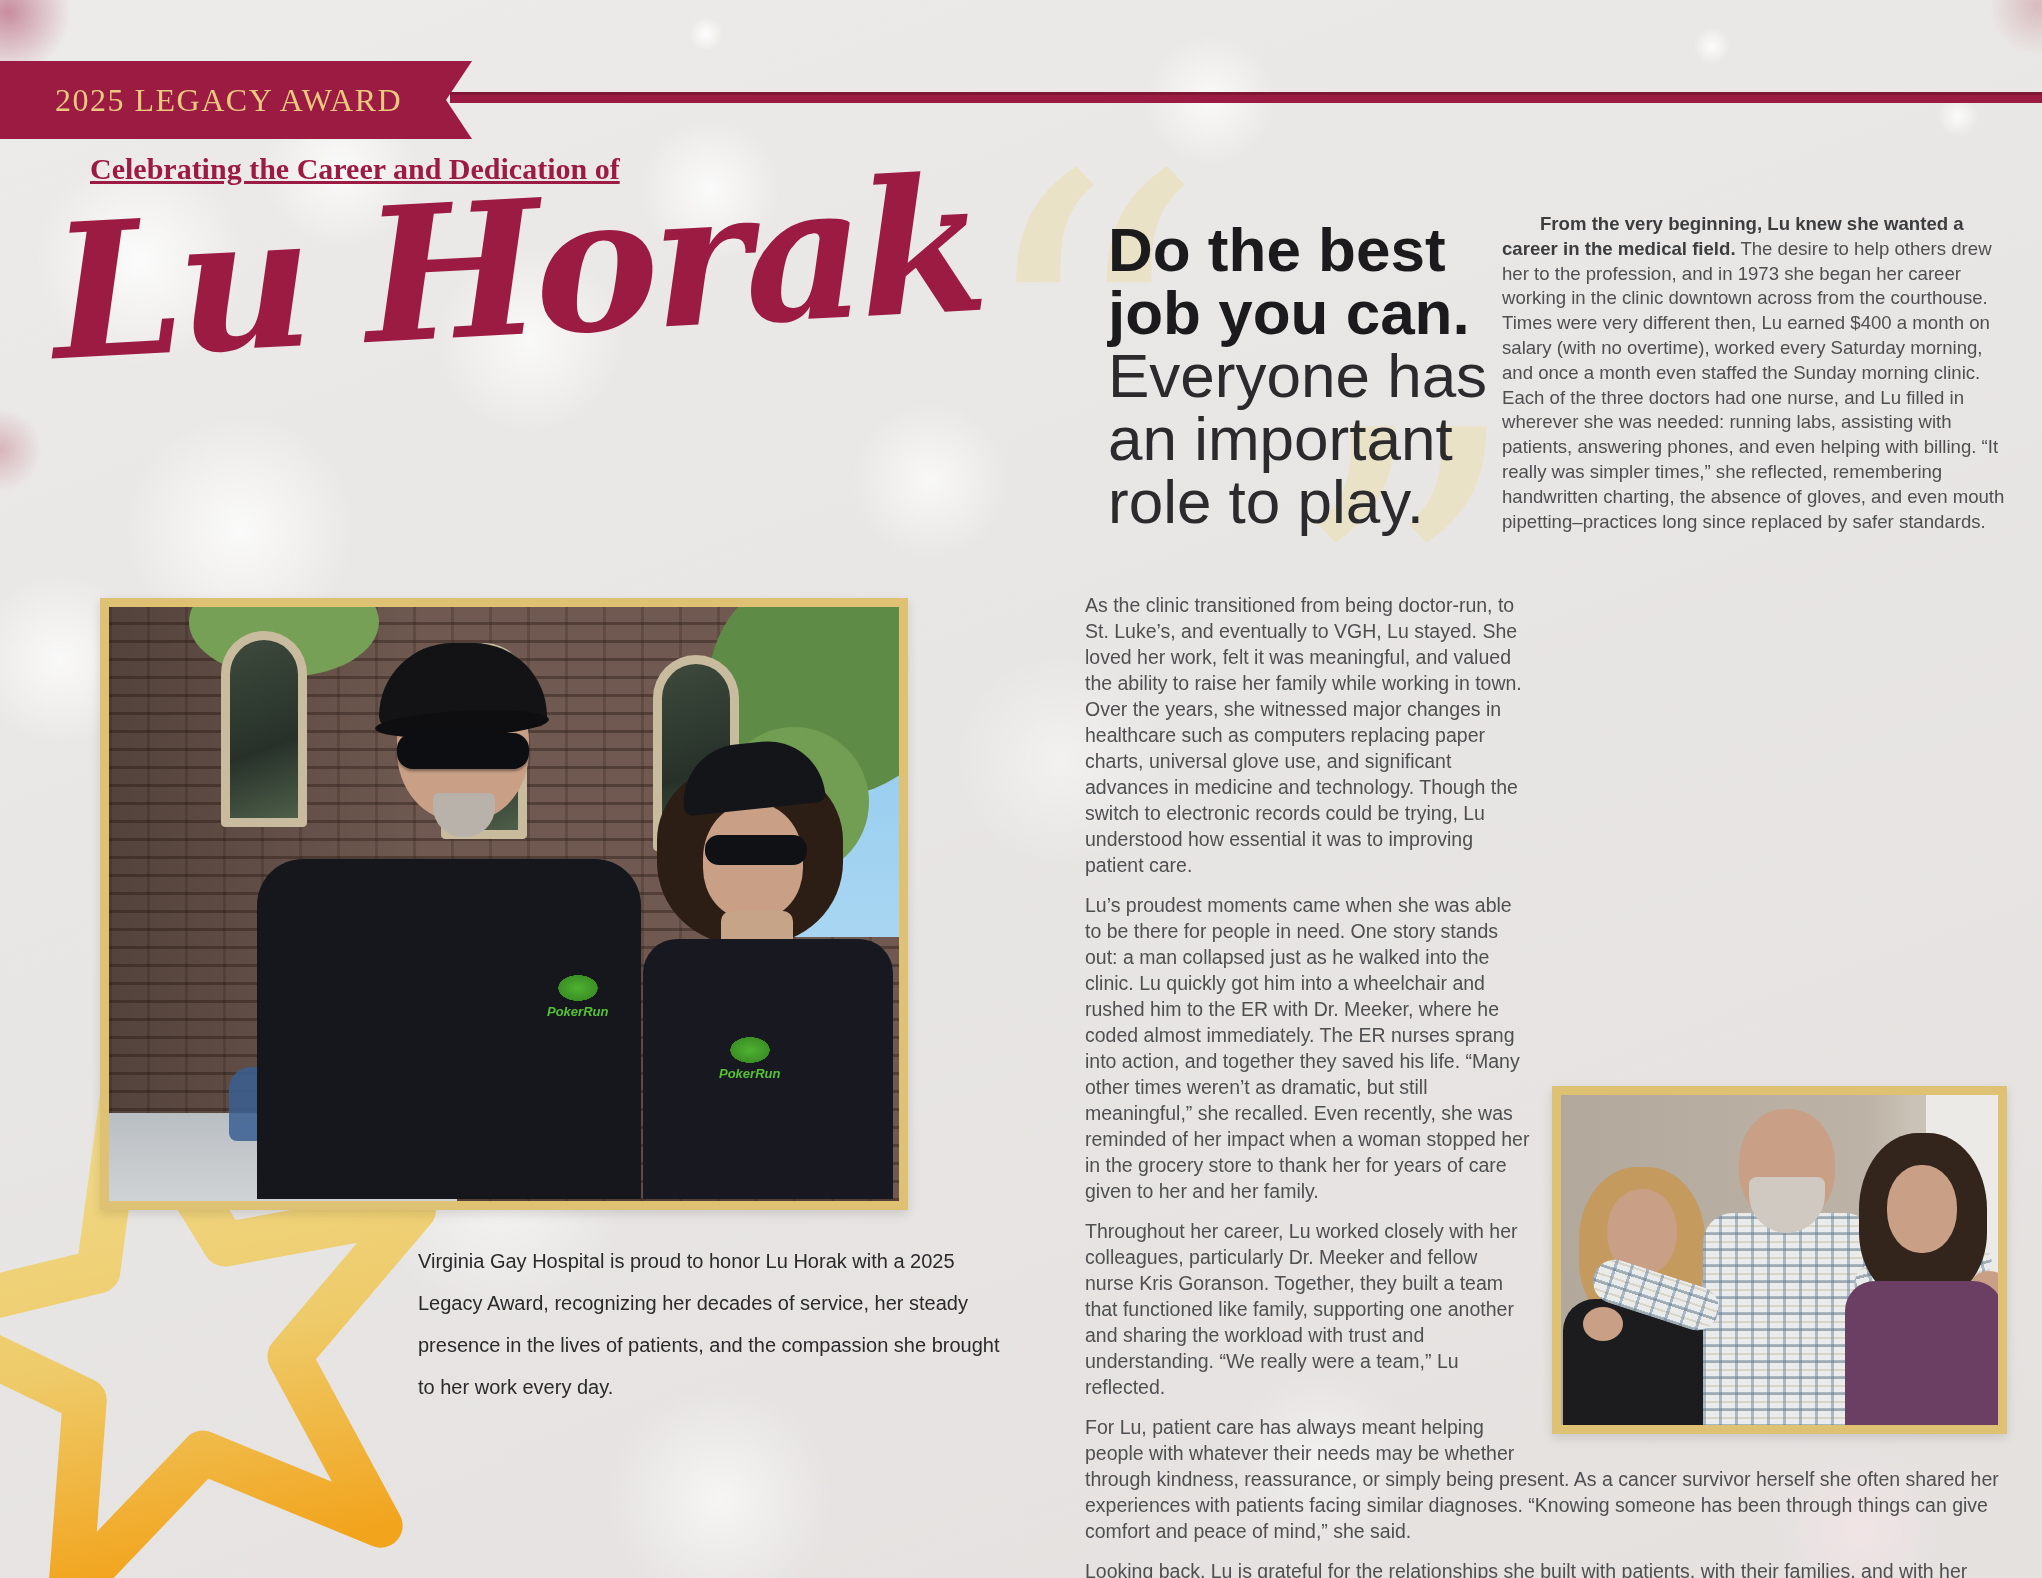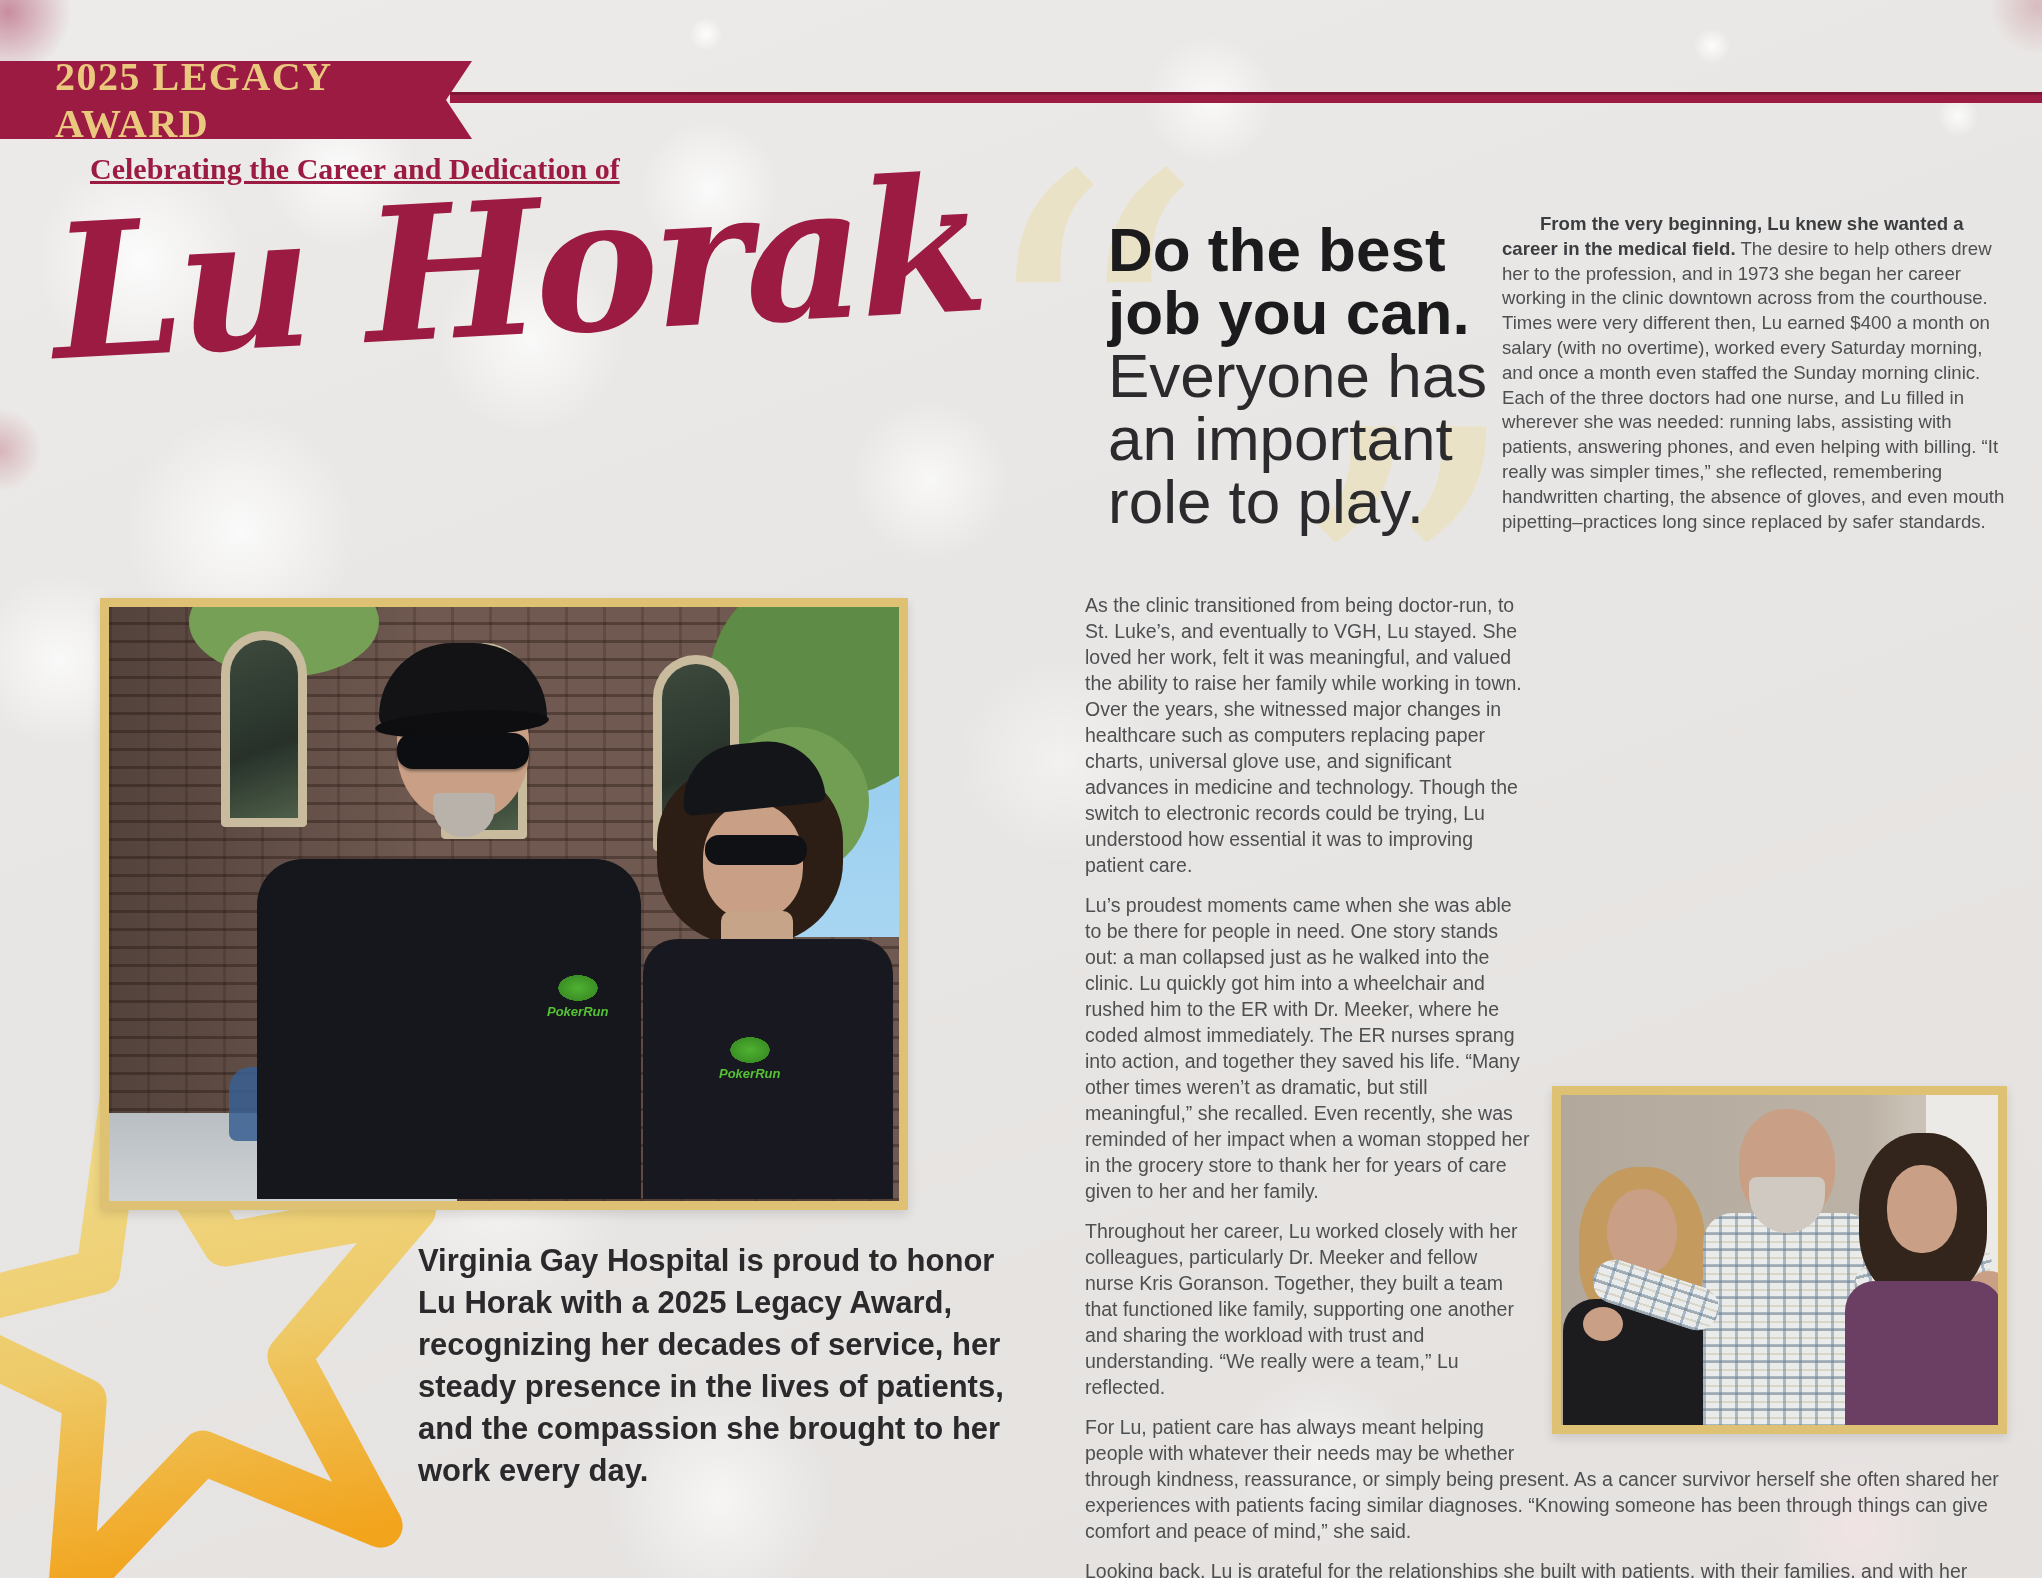--- a/index.html
+++ b/index.html
@@ -26,21 +26,21 @@
       radial-gradient(circle 110px at 1860px 1530px, rgba(255,230,235,.5), rgba(255,230,235,0) 75%),
       radial-gradient(circle 140px at 1060px 760px, rgba(255,255,255,.45), rgba(255,255,255,0) 75%),
       linear-gradient(160deg,#edebea 0%, #e8e6e4 45%, #e4e1df 100%);
     font-family:"Liberation Sans", sans-serif;
   }
   
   .banner-line{position:absolute; left:450px; top:92px; width:1592px; height:11px; background:#9c1b42; box-shadow:inset 0 3px 0 rgba(0,0,0,.18); z-index:3;}
   .banner{position:absolute; left:0; top:61px; width:472px; height:78px; background:#9c1b42; z-index:4;
     clip-path:polygon(0 0,100% 0,94.5% 50%,100% 100%,0 100%);
     display:flex; align-items:center; box-shadow:0 3px 6px rgba(0,0,0,.2);}
-  .banner span{color:#eac97f; font-family:"Liberation Serif", serif; font-weight:700; font-size:40px; letter-spacing:1.5px; padding-left:55px;}
+  .banner span{color:#eac97f; font-family:"Liberation Serif", serif; font-weight:400; font-size:32px; letter-spacing:1.5px; padding-left:55px;}
   
   .eyebrow{position:absolute; left:90px; top:152px; width:620px; text-align:left; color:#9c1b42;
     font-family:"Liberation Serif", serif; font-weight:700; font-size:30px; z-index:5;text-decoration:underline;}
   .script-name{position:absolute; left:52px; top:162px; width:740px; color:#9c1b42;
     font-family:"DejaVu Serif", serif; font-style:italic; font-weight:700; font-size:186px; line-height:1.2;
     transform:rotate(-3deg); letter-spacing:-6px; white-space:nowrap; z-index:5;}
   
   .star-wrap{position:absolute; left:-120px; top:1045px; width:600px; height:600px; z-index:1; transform:rotate(-12deg);}
   
   .photo-frame{border:9px solid #dfc173; box-shadow:0 4px 10px rgba(0,0,0,.12); box-sizing:border-box; background:#888; position:relative; overflow:hidden;}
@@ -98,21 +98,21 @@
       repeating-linear-gradient(0deg, rgba(180,160,120,.3) 8px 10px, transparent 10px 16px);}
   .p2-man-torso{position:absolute; left:142px; top:118px; width:172px; height:230px; border-radius:30px 30px 0 0;}
   .p2-arm-l{position:absolute; left:30px; top:178px; width:130px; height:44px; border-radius:22px; transform:rotate(18deg);}
   .p2-arm-r{position:absolute; left:292px; top:156px; width:140px; height:44px; border-radius:22px; transform:rotate(-14deg);}
   .p2-hand-l{position:absolute; left:22px; top:212px; width:40px; height:34px; border-radius:50%;}
   .p2-hand-r{position:absolute; left:408px; top:176px; width:40px; height:34px; border-radius:50%;}
   .p2-w2-hair{position:absolute; left:298px; top:38px; width:128px; height:166px; background:#33241c; border-radius:46% 46% 40% 40%;}
   .p2-w2-face{position:absolute; left:326px; top:70px; width:70px; height:88px; border-radius:48%;}
   .p2-w2-torso{position:absolute; left:284px; top:186px; width:158px; height:162px; background:#6b3f63; border-radius:30px 30px 0 0;}
   
-  .caption{position:absolute; left:418px; top:1240px; width:590px; font-size:31px; line-height:42px; font-weight:700; color:#2a292b; z-index:2;}
+  .caption{position:absolute; left:418px; top:1240px; width:590px; font-size:20px; line-height:42px; font-weight:400; color:#2a292b; z-index:2;}
 </style>
 </head>
 <body>
 
 <div id="page">
 
   <div class="banner-line"></div>
   <div class="banner">
     <span>2025 LEGACY AWARD</span>
   </div>

